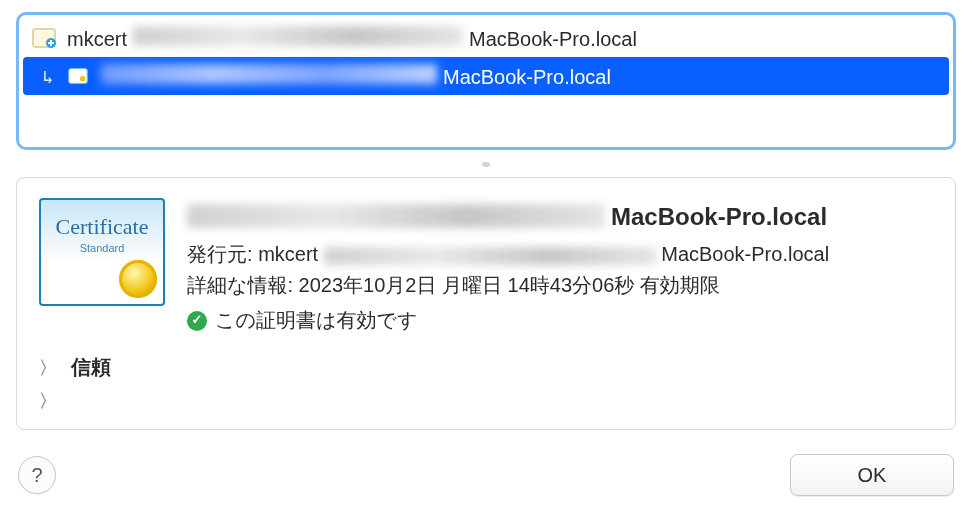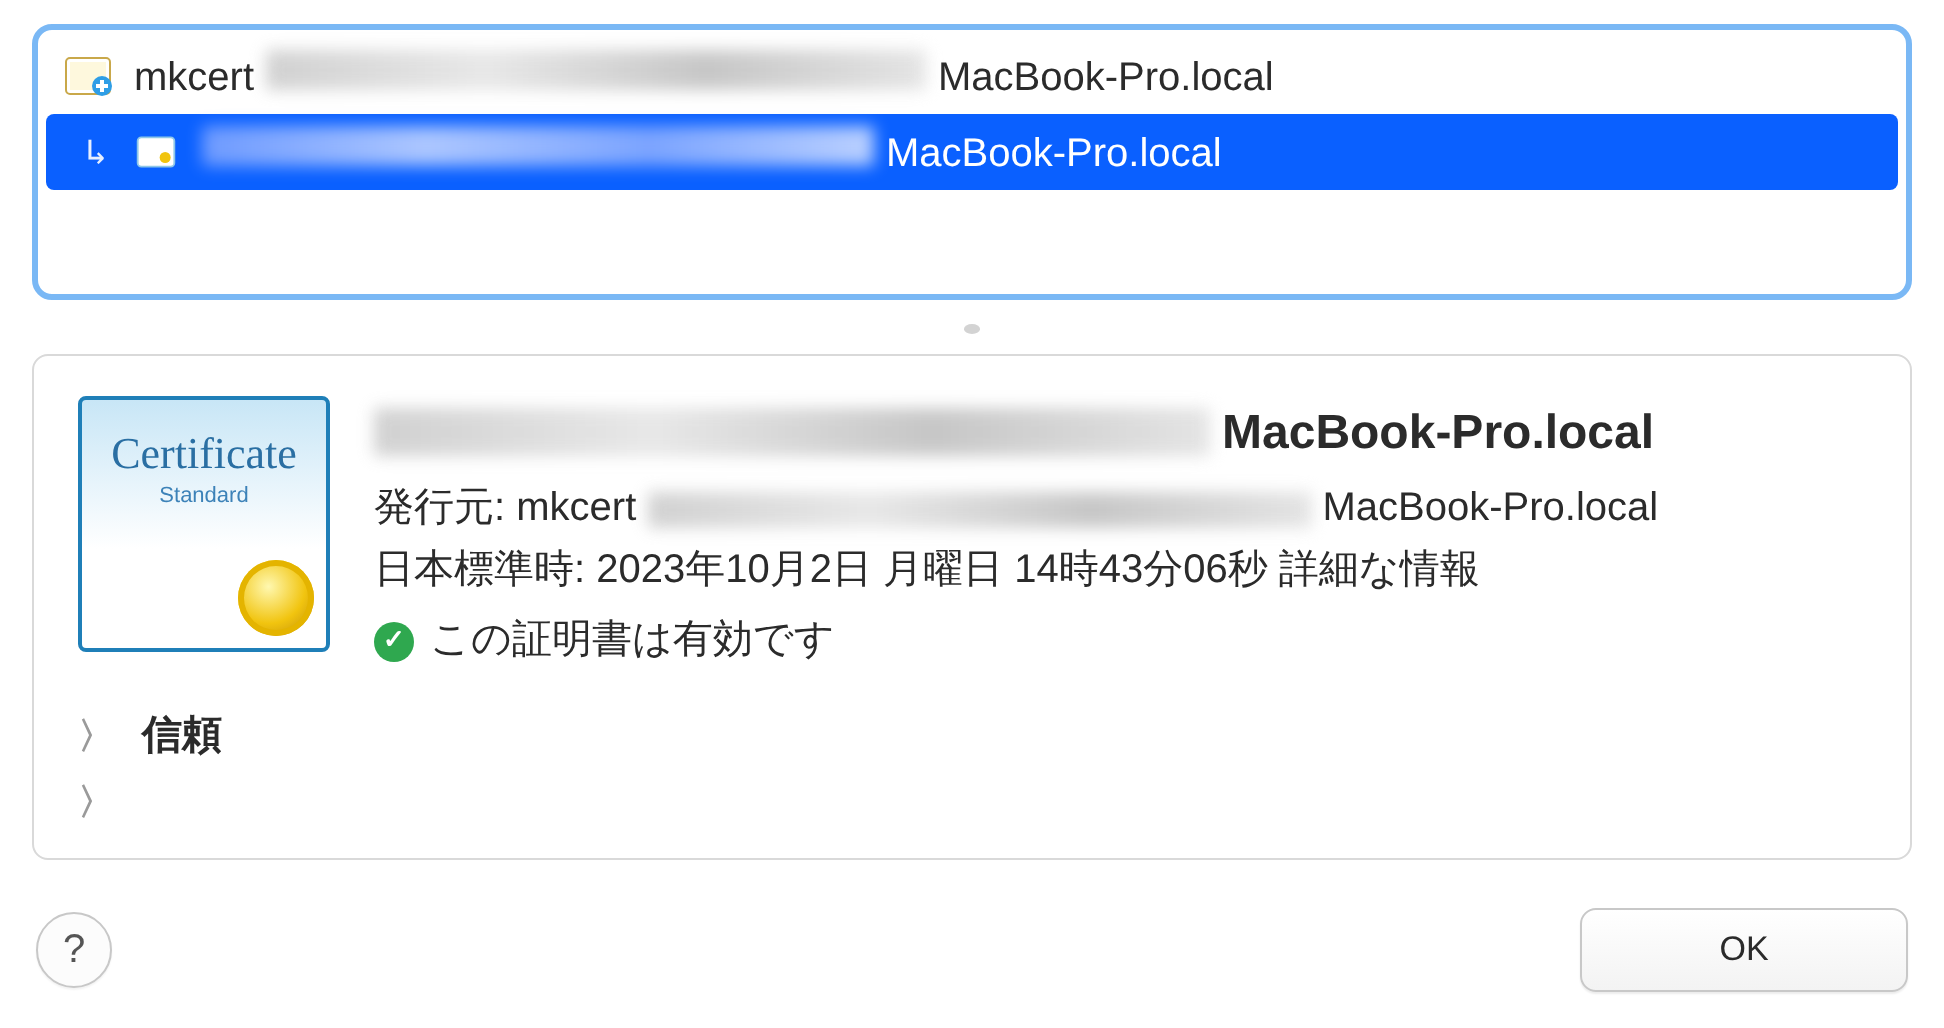--- a/index.html
+++ b/index.html
@@ -66,21 +66,21 @@
     border-radius: 8px;
     padding: 20px 22px 16px 22px;
     margin-bottom: 24px;
   }
   .detail-top {
     display: flex;
     gap: 22px;
   }
   .cert-badge {
     width: 126px;
-    height: 128px;
+    height: 108px;
     border: 2px solid #1f7fb8;
     border-radius: 4px;
     background: linear-gradient(#c8e6f6,#ffffff 60%);
     position: relative;
     display: flex;
     flex-direction: column;
     align-items: center;
     justify-content: flex-start;
     padding-top: 14px;
     overflow: hidden;
@@ -143,21 +143,21 @@
     box-shadow: 0 1px 1px rgba(0,0,0,0.05);
     display: flex; align-items: center; justify-content: center;
     font-size: 20px; color: #555;
   }
   .ok-btn {
     min-width: 164px; height: 42px;
     border-radius: 8px;
     border: 1px solid #c8c8c8;
     background: linear-gradient(#ffffff,#f3f3f3);
     box-shadow: 0 1px 1px rgba(0,0,0,0.08);
-    font-size: 17px;
+    font-size: 20px;
     display: flex; align-items: center; justify-content: center;
   }
 </style>
 </head>
 <body>
 
 <div class="cert-list">
   <div class="cert-row">
     <span class="ca-icon">
       <svg viewBox="0 0 24 24" width="24" height="24">
@@ -205,22 +205,22 @@
         <span class="redact" style="width:418px;height:24px"></span>
         <span>MacBook-Pro.local</span>
       </div>
       <div>
         <span>発行元:</span>
         <span>mkcert</span>
         <span class="redact" style="width:332px;height:18px;vertical-align:middle"></span>
         <span>MacBook-Pro.local</span>
       </div>
       <div>
-        <span>日本標準時:</span>
-        <span>2023年10月2日 月曜日 14時43分06秒 詳細な情報</span>
+        <span>詳細な情報:</span>
+        <span>2023年10月2日 月曜日 14時43分06秒 有効期限</span>
       </div>
       <div class="status-row">
         <span class="check-icon">✓</span>
         <span>この証明書は有効です</span>
       </div>
     </div>
   </div>
 
   <div class="disclosure">
     <span class="chevron">〉</span>

